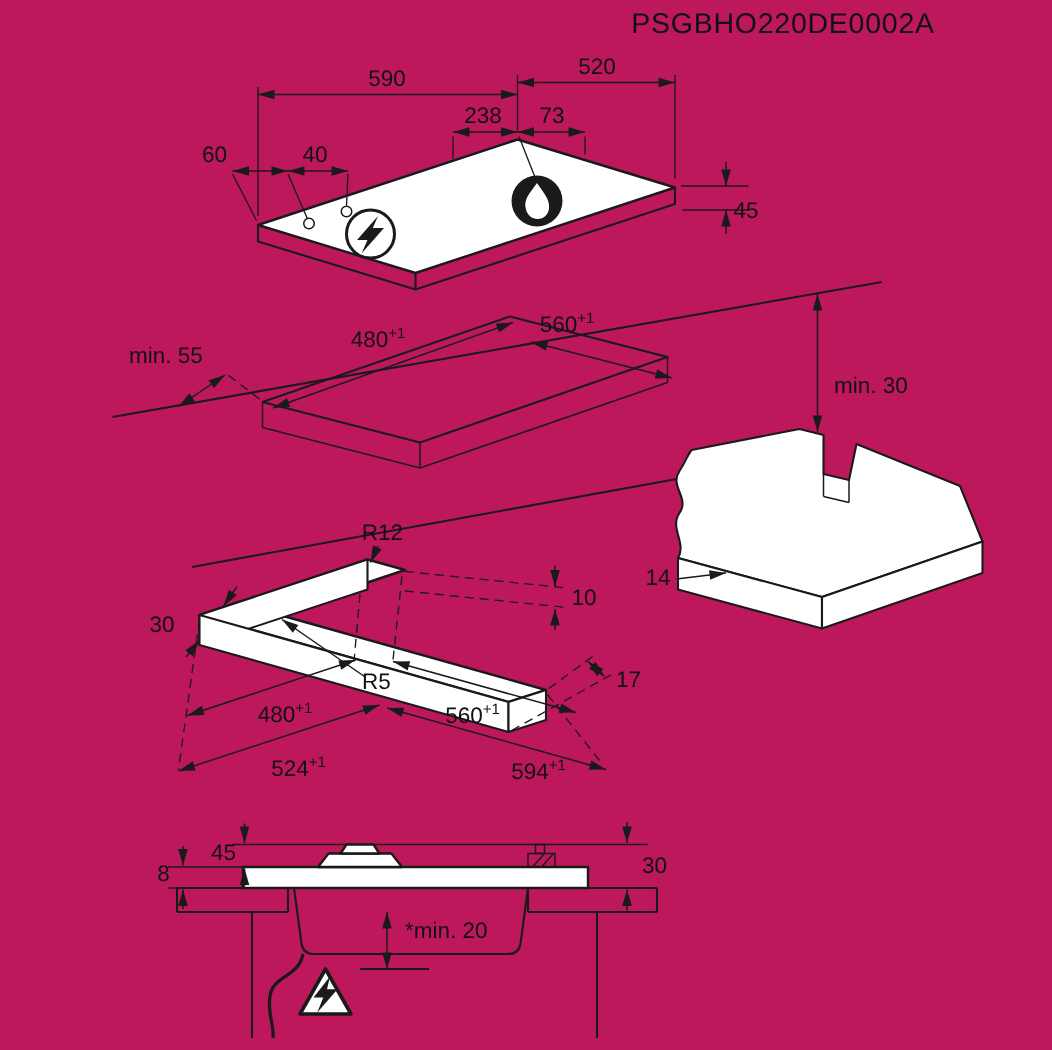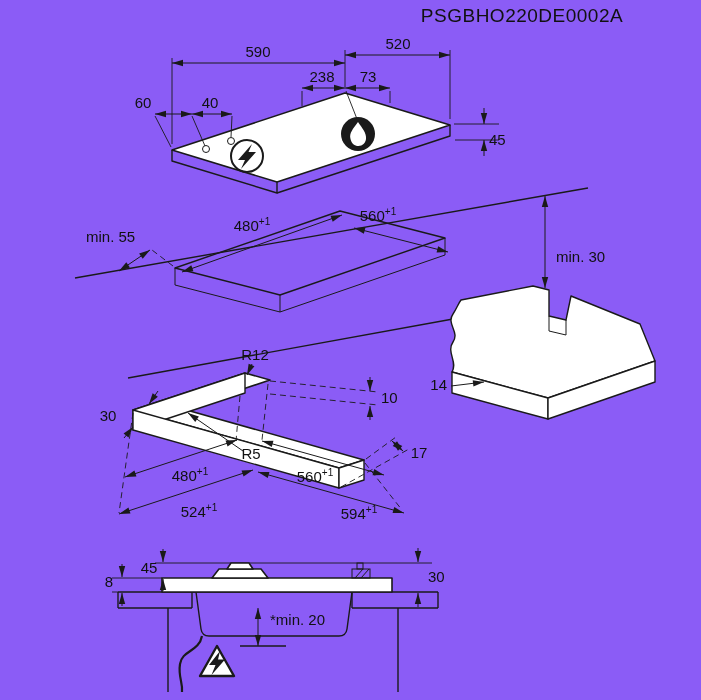--- a/index.html
+++ b/index.html
@@ -1,16 +1,16 @@
 <!DOCTYPE html>
 <html><head>
 <meta charset="utf-8">
 <style>
   html,body{margin:0;padding:0;background:#ffffff;}
-  .canvas{position:relative;width:701px;height:700px;background:#8b5cf6;overflow:hidden;}
+  .canvas{position:relative;width:701px;height:700px;background:#be185d;overflow:hidden;}
   svg{display:block;}
   text{font-family:"Liberation Sans","DejaVu Sans",sans-serif;font-size:15px;fill:#111;}
   .ttl{font-size:19px;letter-spacing:0.5px;}
   .sup{font-size:10px;}
   .out{fill:#fff;stroke:#1a1a1a;stroke-width:1.6;stroke-linejoin:round;}
   .outf{fill:#fff;stroke:#1a1a1a;stroke-width:1.4;stroke-linejoin:round;}
   .ln{fill:none;stroke:#1a1a1a;stroke-width:1.4;stroke-linejoin:round;}
   .thin{fill:none;stroke:#1a1a1a;stroke-width:1;}
   .ext{fill:none;stroke:#1a1a1a;stroke-width:0.9;}
   .dsh{fill:none;stroke:#1a1a1a;stroke-width:0.9;stroke-dasharray:6 4;}

